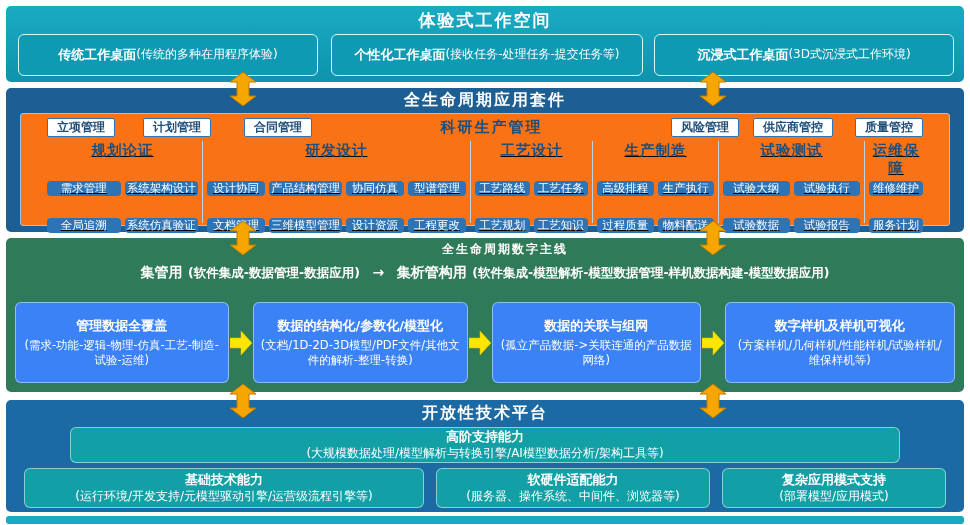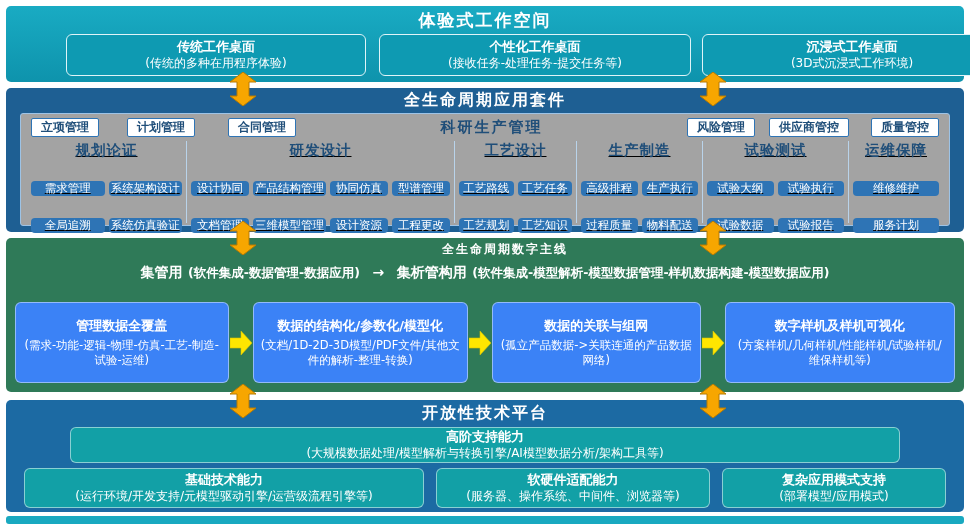--- a/index.html
+++ b/index.html
@@ -15,33 +15,33 @@
   #band-platform  { top:400px;height:112px; background:#1c6aa3; }
   #bottom-strip   { position:absolute; left:6px; width:958px; top:516px; height:8px;
                     background:#19a9c0; border-radius:3px; }
 
   .band-title { text-align:center; color:#fff; font-weight:bold; font-size:17px;
                 margin-top:3px; letter-spacing:2px; }
 
   
   .ws-box { position:absolute; top:28px; height:42px; background:#0e9ab2;
             border:1.5px solid #dff4f8; border-radius:6px; color:#fff;
-            display:flex; flex-direction:column; align-items:center; justify-content:center;
-            box-sizing:border-box;margin-left:48px; }
+            display:flex; flex-direction:row; align-items:center; justify-content:center;
+            box-sizing:border-box; }
   .ws-title { font-size:13px; font-weight:bold; line-height:1.35; }
   .ws-sub   { font-size:12px; line-height:1.3; }
   #ws-box-0 { left:12px;  width:300px; }
   #ws-box-1 { left:325px; width:312px; }
   #ws-box-2 { left:648px; width:300px; }
 
   
   #band-suite .band-title { font-size:16px; margin-top:2px; }
   .panel { position:absolute; left:14px; right:14px; top:25px; bottom:6px;
-           background:#a3a3a3; border:1px solid #9dc3e6; border-radius:3px;
-           padding:4px 6px; box-sizing:border-box; }
+           background:#f97316; border:1px solid #9dc3e6; border-radius:3px;
+           padding:4px 22px; box-sizing:border-box; }
   .panel-top { display:flex; align-items:center; height:19px; }
   .mini-box { border:1px solid #2e74b5; color:#1f4e79; font-weight:bold; font-size:12px;
               padding:0 9px; height:17px; line-height:16px; border-radius:2px;
               background:#fff; white-space:nowrap; }
   .panel-title { flex:1; text-align:center; font-weight:bold; color:#1f4e79;
                  font-size:15px; letter-spacing:2px; }
   .cols { display:flex; margin-top:4px; height:82px; }
   .col  { box-sizing:border-box; padding:0 4px; border-right:1px solid #b9d3ea;
           display:flex; flex-direction:column; gap:22px;text-decoration:underline; }
   .col:last-child { border-right:none; }

